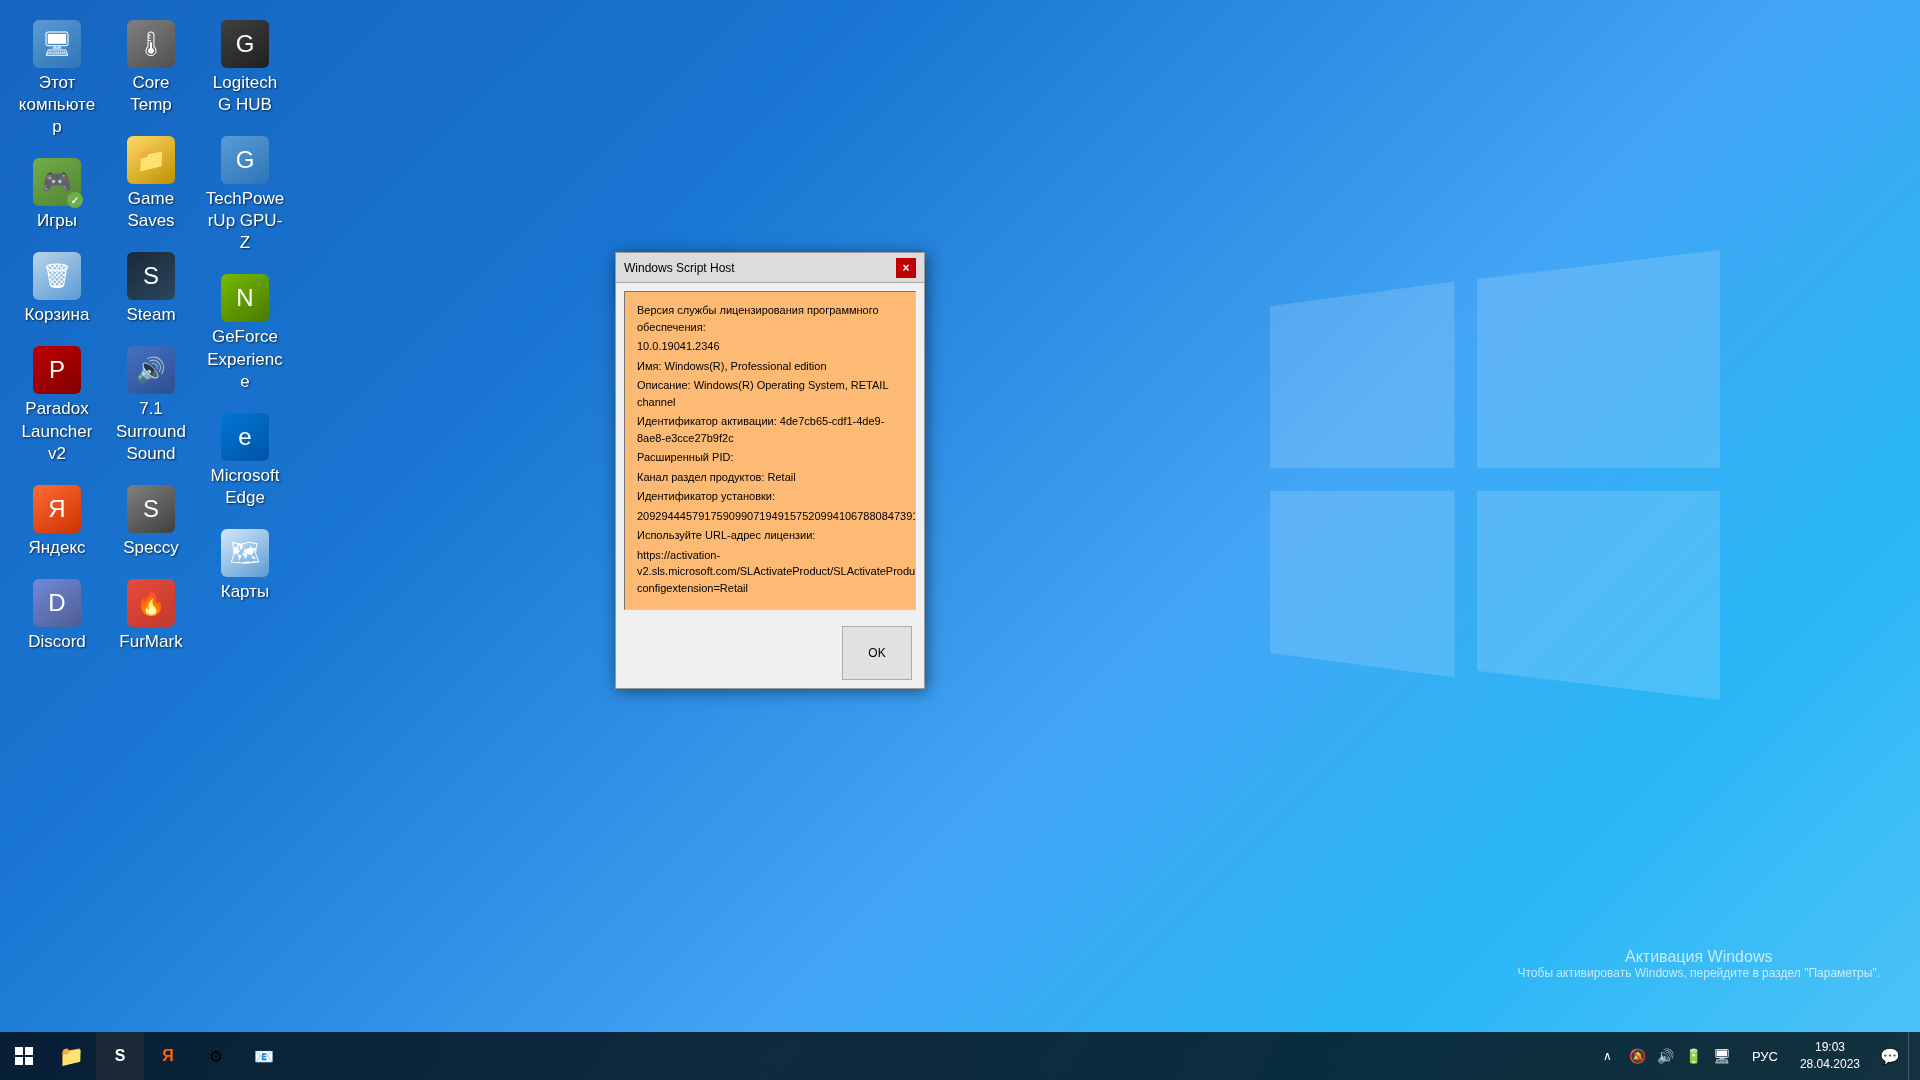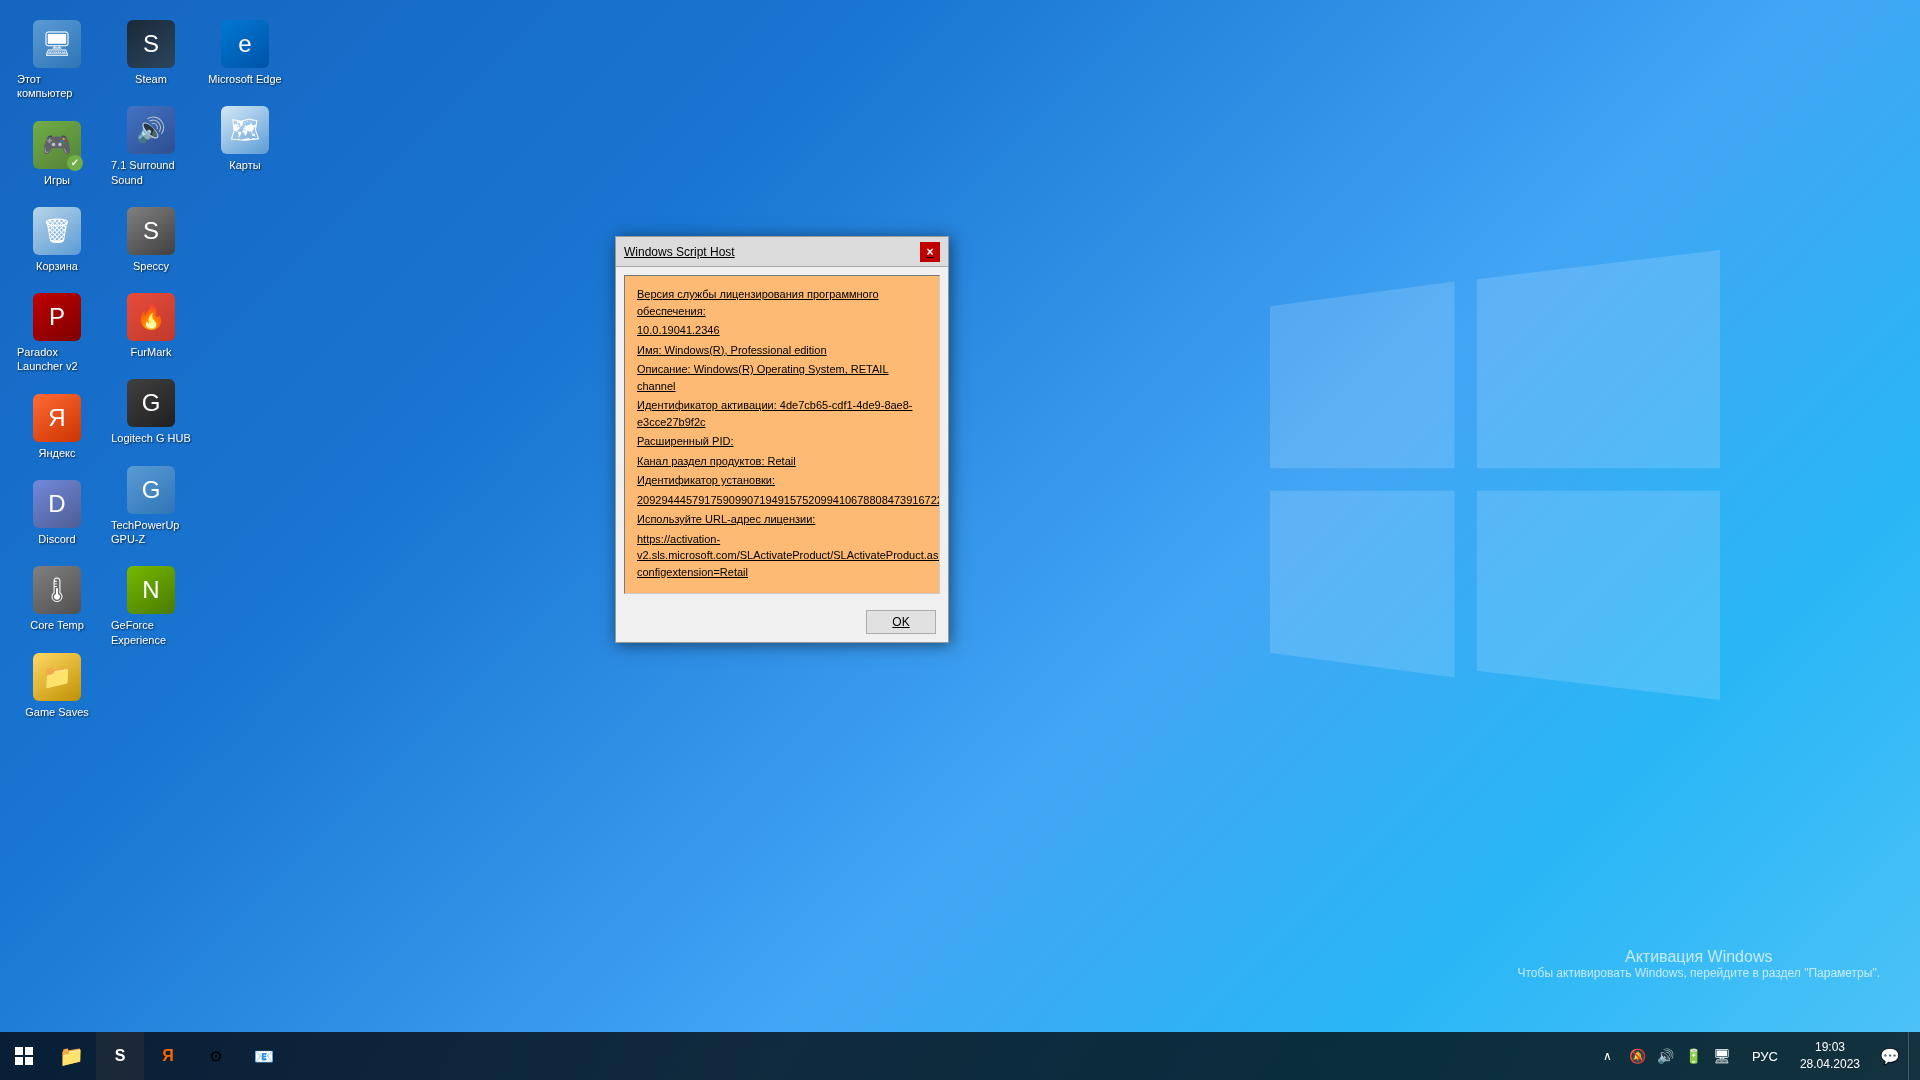--- a/index.html
+++ b/index.html
@@ -66,21 +66,22 @@
       display: flex;
       align-items: center;
       justify-content: center;
       font-size: 28px;
       margin-bottom: 4px;
       position: relative;
     }
 
     .icon-label {
       color: white;
-      font-size: 11px;
+      font-size: 17px;
+      text-align: center;
       text-shadow: 1px 1px 2px rgba(0,0,0,0.7);
       line-height: 1.3;
       max-width: 80px;
       word-break: break-word;
     }
 
     
     .badge-check {
       position: absolute;
       bottom: -2px;
@@ -217,28 +218,27 @@
     
     .dialog-overlay {
       position: absolute;
       top: 0; left: 0; right: 0; bottom: 48px;
       z-index: 50;
     }
 
     
     .dialog {
       position: absolute;
-      top: 236px;
+      top: 252px;
       left: 615px;
-      width: 334px;
+      width: 310px;
       background: #f0f0f0;
       border: 1px solid #999;
       box-shadow: 2px 2px 15px rgba(0,0,0,0.5);
       font-family: 'Segoe UI', sans-serif;
-      text-decoration: underline;
     }
 
     .dialog-titlebar {
       background: #dcdcdc;
       padding: 6px 8px;
       display: flex;
       align-items: center;
       justify-content: space-between;
       border-bottom: 1px solid #aaa;
       height: 30px;
@@ -284,21 +284,21 @@
     .dialog-footer {
       padding: 8px 12px;
       display: flex;
       justify-content: flex-end;
       background: #f0f0f0;
     }
 
     .dialog-ok-btn {
       background: #e1e1e1;
       border: 1px solid #adadad;
-      padding: 4px 24px;
+      padding: 19px 24px;
       font-size: 12px;
       cursor: pointer;
       color: #000;
       min-width: 70px;
     }
 
     
     .tray-chevron {
       color: white;
       font-size: 12px;

